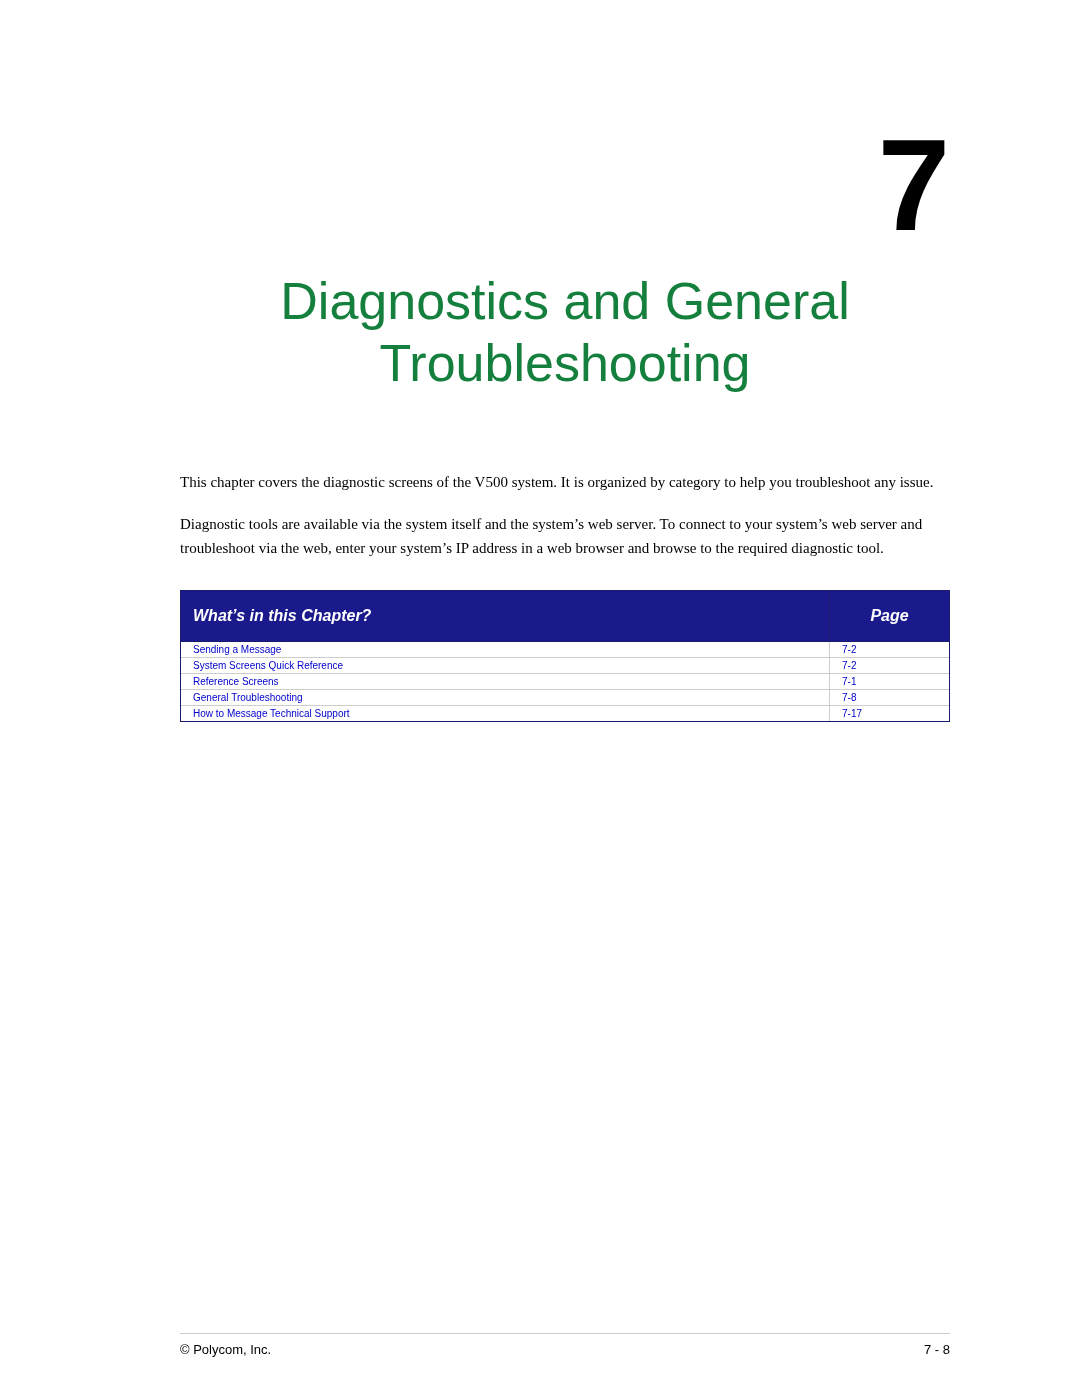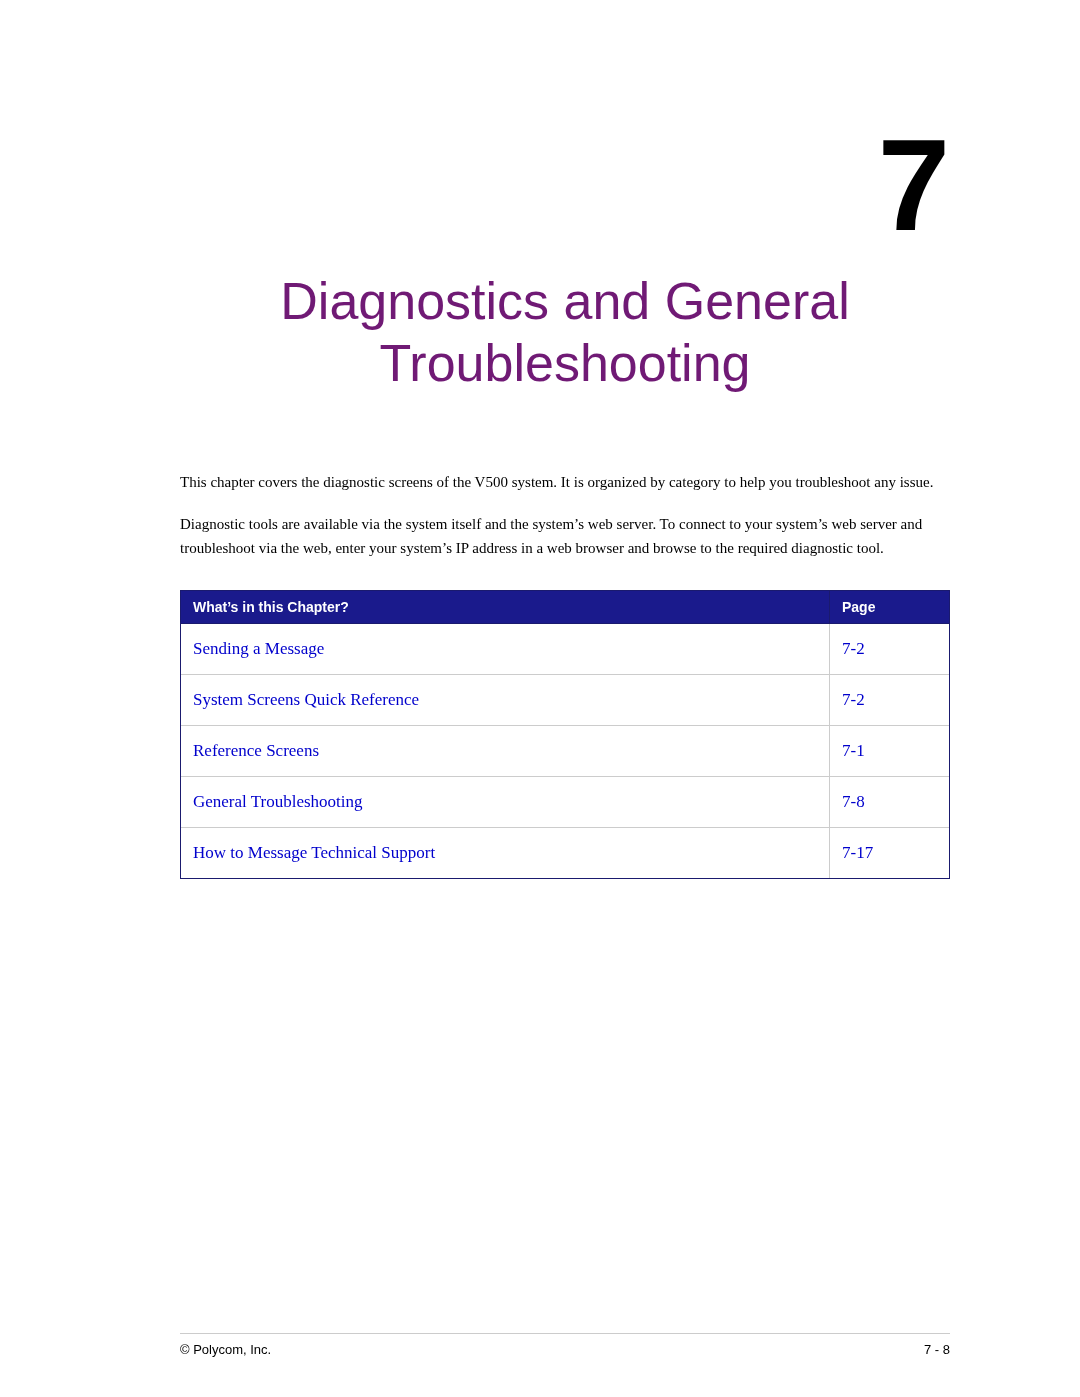--- a/index.html
+++ b/index.html
@@ -39,21 +39,21 @@
 
     .chapter-title {
       position: absolute;
       top: 270px;
       left: 180px;
       right: 130px;
       text-align: center;
       font-size: 52px;
       font-weight: 400;
       font-family: Arial, Helvetica, sans-serif;
-      color: #701a75;
+      color: #15803d;
       line-height: 1.2;
     }
 
     .content-area {
       position: absolute;
       top: 470px;
       left: 180px;
       right: 130px;
     }
 
@@ -72,40 +72,41 @@
       border: 1.5px solid #1a1a6e;
     }
 
     .toc-header-row {
       background-color: #1a1a8c;
     }
 
     .toc-header-row th {
       color: #ffffff;
       font-family: Arial, Helvetica, sans-serif;
-      font-size: 14px;
+      font-size: 16px;
       font-weight: 700;
-      padding: 8px 12px;
+      padding: 16px 12px;
       text-align: left;
       border: 1px solid #1a1a6e;
+      font-style: italic;
     }
 
     .toc-header-row th.page-col {
       width: 120px;
-      text-align: left;
+      text-align: center;
     }
 
     .toc-row {
       border-bottom: 1px solid #cccccc;
     }
 
     .toc-row td {
-      padding: 15px 12px;
-      font-size: 17px;
-      font-family: Liberation Serif, serif;
+      padding: 2px 12px;
+      font-size: 10px;
+      font-family: Liberation Sans, sans-serif;
       border-left: 1px solid #cccccc;
       border-right: 1px solid #cccccc;
     }
 
     .toc-row td:last-child {
       width: 120px;
       border-right: 1.5px solid #1a1a6e;
       margin-top: 40px;
     }
 

